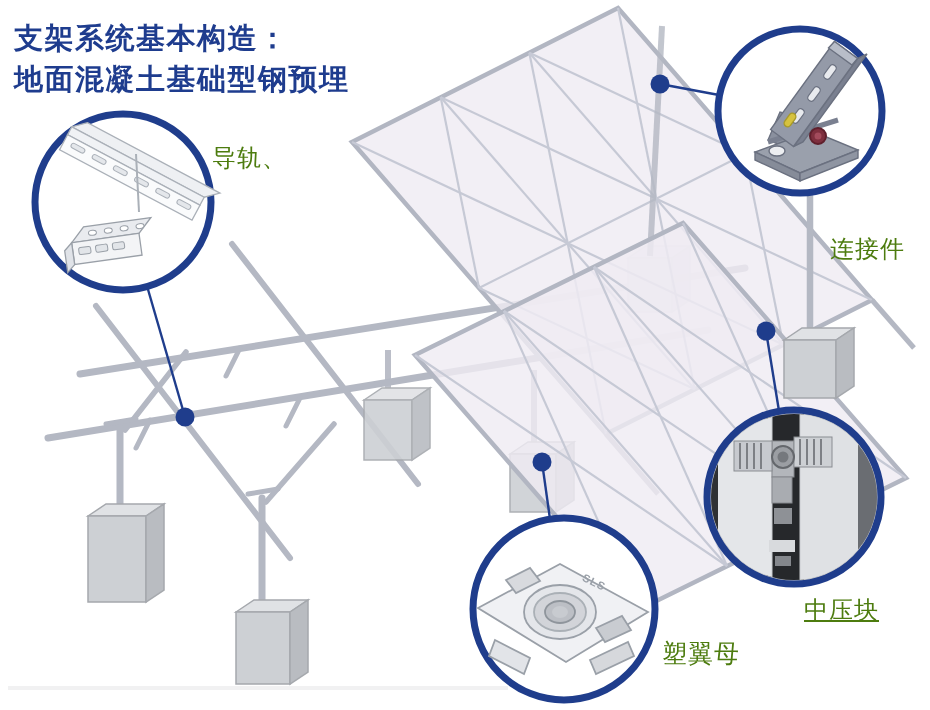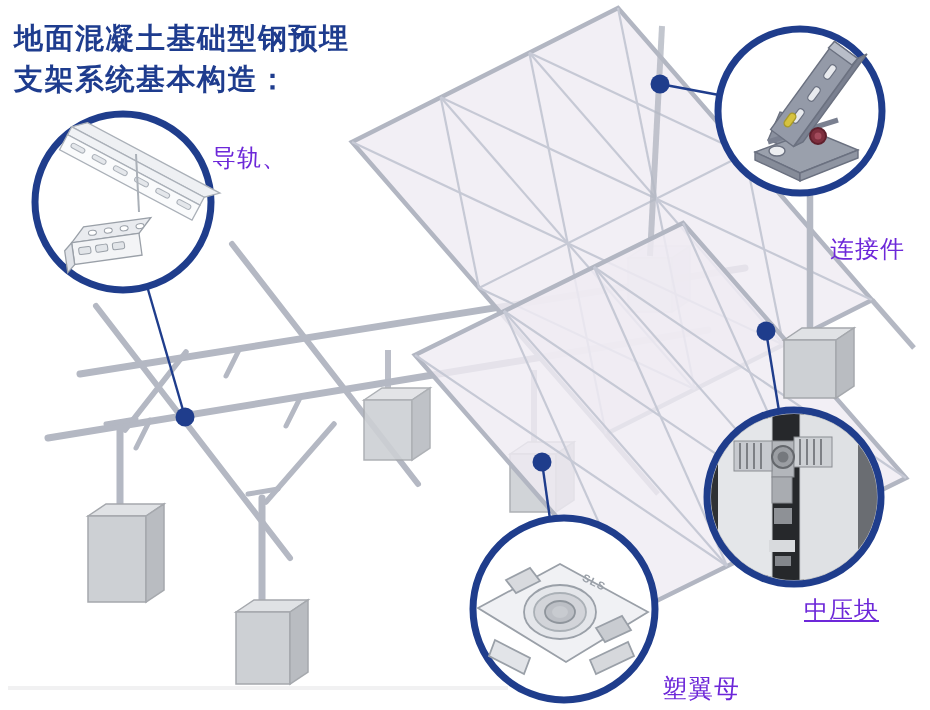--- a/index.html
+++ b/index.html
@@ -7,26 +7,26 @@
     width:930px;height:710px;position:relative;overflow:hidden;
     background:#ffffff;
     font-family:"Liberation Sans","DejaVu Sans",sans-serif;
   }
   .title{
     position:absolute;left:14px;top:18px;
     font-size:29px;font-weight:bold;color:#1e3c8e;
     line-height:41px;letter-spacing:1.5px;
   }
   .part-label{
-    position:absolute;color:#6d28d9;font-size:24px;line-height:28px;letter-spacing:1px;
+    position:absolute;color:#4d7c0f;font-size:24px;line-height:28px;letter-spacing:1px;
   }
   #label-rail{left:212px;top:144px;}
   #label-connector{left:830px;top:206px;margin-top:29px;}
   #label-midclamp{left:804px;top:596px;text-decoration:underline;}
-  #label-wingnut{left:662px;top:674px;font-size:25px;}
+  #label-wingnut{left:662px;top:639px;font-size:25px;}
   #sls-stamp{
     position:absolute;left:582px;top:576px;
     font-size:11px;font-weight:bold;color:#9aa0a8;letter-spacing:1px;
     transform:rotate(26deg);
   }
   svg{position:absolute;left:0;top:0;}
 </style>
 </head>
 <body>
 
@@ -249,22 +249,22 @@
       <polygon points="596,628 622,616 631,630 605,642" fill="#c9ccd1"></polygon>
       <ellipse cx="560" cy="612" rx="36" ry="27" fill="#e4e6ea"></ellipse>
       <ellipse cx="560" cy="612" rx="26" ry="19" fill="#d2d4d9" stroke="#aab0b6"></ellipse>
       <ellipse cx="560" cy="612" rx="15" ry="11" fill="#bcbfc5" stroke="#8f959c"></ellipse>
       <ellipse cx="560" cy="612" rx="8" ry="6" fill="#c8cbd0" stroke="none"></ellipse>
     </g>
   </g>
 </svg>
 
 <div class="title">
+  <div>支架系统基本构造：</div>
   <div>地面混凝土基础型钢预埋</div>
-  <div>支架系统基本构造：</div>
 </div>
 
 <div id="label-rail" class="part-label">
   <div>导轨、</div>
 </div>
 <div id="label-connector" class="part-label">连接件</div>
 <div id="label-midclamp" class="part-label">中压块</div>
 <div id="label-wingnut" class="part-label">塑翼母</div>
 <div id="sls-stamp">SLS</div>
 

